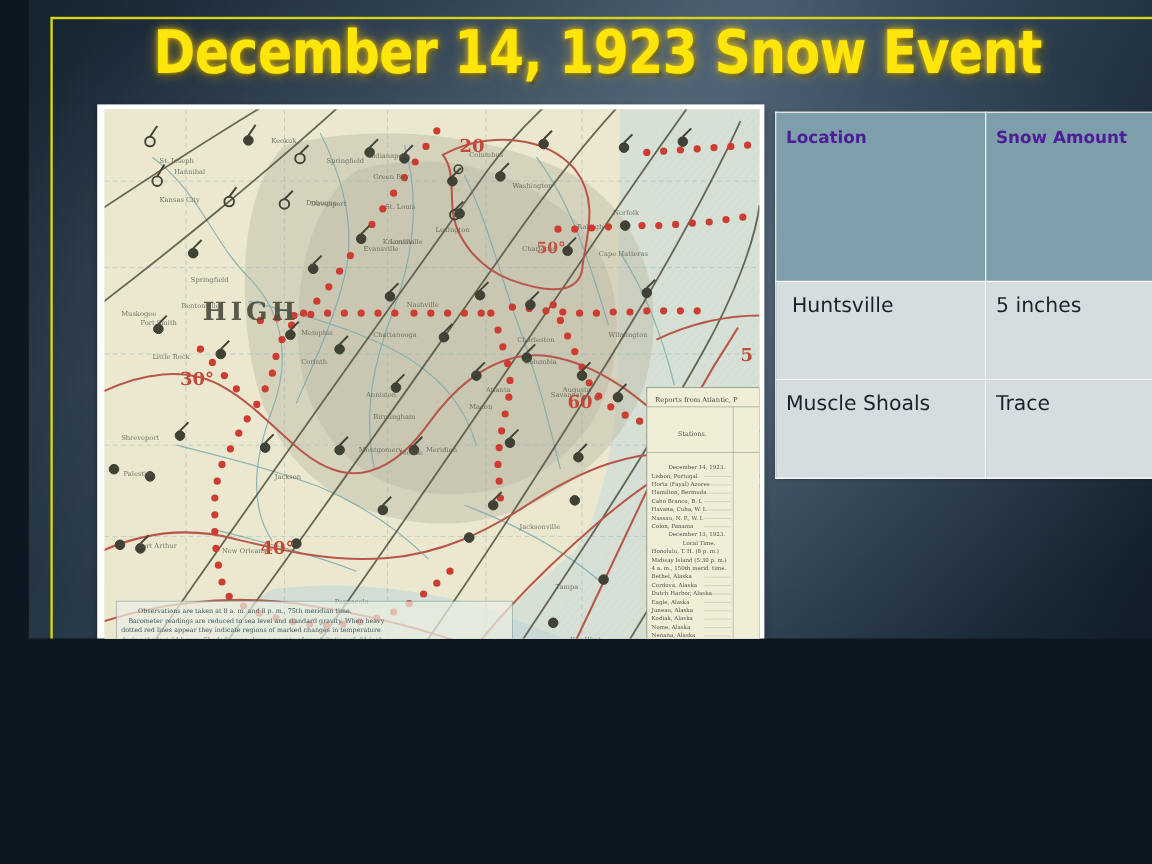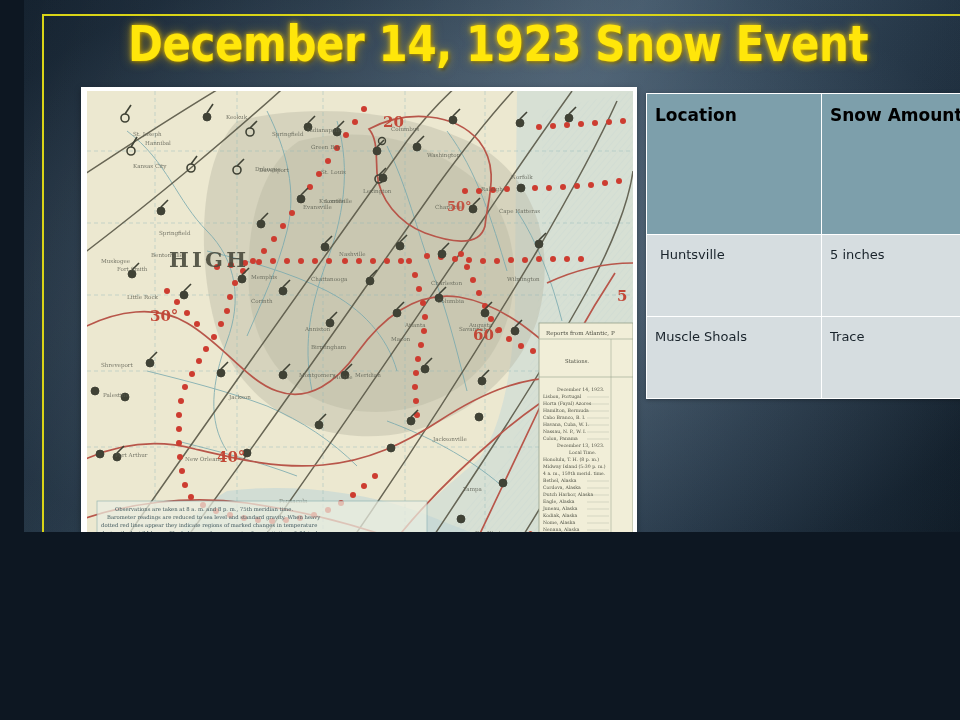--- a/index.html
+++ b/index.html
@@ -110,30 +110,30 @@
   #data-table col.c2 { width: 149px; }
   #data-table th, #data-table td {
     border: 1px solid #ffffff;
     vertical-align: top;
     font-family: "DejaVu Sans", sans-serif;
     text-align: left;
     padding: 9px 0 0 8px;
   }
   #data-table thead th {
     background: #7d9fab;
-    color: #000000;
+    color: #4c1d95;
     font-weight: bold;
-    font-size: 17px;
+    font-size: 14px;
     line-height: 24px;
     height: 131px;
   }
   #data-table tbody td {
     color: #19232b;
     font-weight: normal;
-    font-size: 13px;
+    font-size: 17px;
     line-height: 22px;
     height: 72px;
   }
   #data-table tbody tr.odd td  { background: #d6dde0; }
   #data-table tbody tr.even td { background: #eaeeef; }
   #data-table td.indent { padding-left: 13px; }
 
   
   #caption {
     position: absolute;

